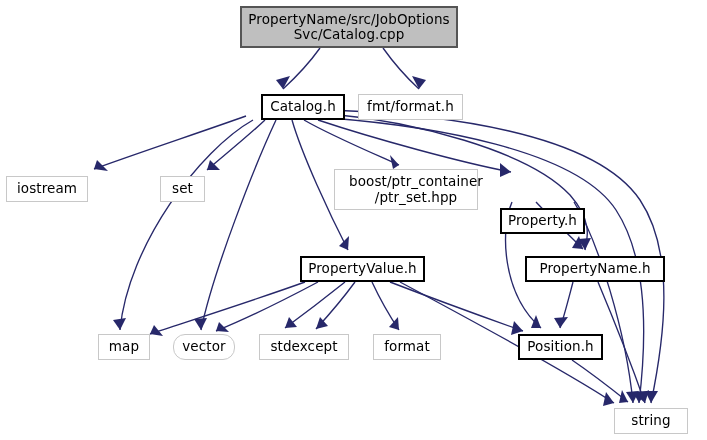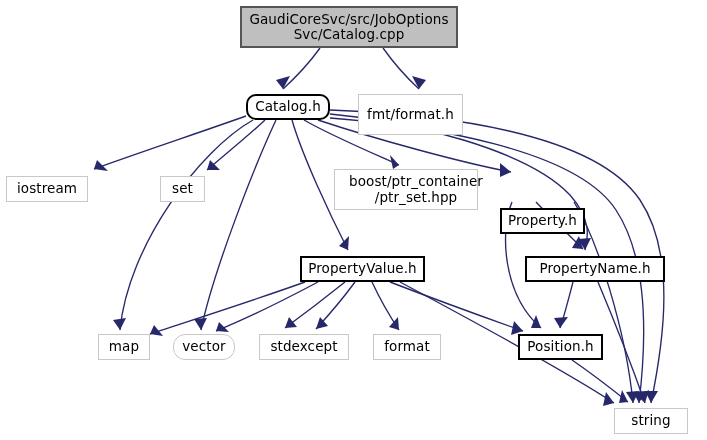--- a/index.html
+++ b/index.html
@@ -87,24 +87,24 @@
       <polygon points="614,403 606,392 603,406" class="edge-head" fill="#27286a"></polygon>
       <path d="M 573,282 C 569,297 564,317 560,328" class="edge-path" stroke="#27286a"></path>
       <polygon points="560,328 568,317 554,318" class="edge-head" fill="#27286a"></polygon>
       <path d="M 598,282 C 611,313 633,369 645,403" class="edge-path" stroke="#27286a"></path>
       <polygon points="645,403 649,390 637,396" class="edge-head" fill="#27286a"></polygon>
       <path d="M 572,360 C 591,373 613,390 628,402" class="edge-path" stroke="#27286a"></path>
       <polygon points="628,402 622,390 619,403" class="edge-head" fill="#27286a"></polygon>
     </svg>
 
   <div id="node-layer">
-      <div class="node root" style="left: 240px; top: 6px; width: 218px; height: 42px;">GaudiCoreSvc/src/JobOptions
+      <div class="node root" style="left: 240px; top: 6px; width: 218px; height: 42px;">PropertyName/src/JobOptions
 Svc/Catalog.cpp</div>
-      <div class="node hdr" style="left: 246px; top: 94px; width: 84px; height: 26px; border-radius: 10px;">Catalog.h</div>
-      <div class="node std" style="left: 358px; top: 94px; width: 105px; height: 41px;">fmt/format.h</div>
+      <div class="node hdr" style="left: 261px; top: 94px; width: 84px; height: 26px;">Catalog.h</div>
+      <div class="node std" style="left: 358px; top: 94px; width: 105px; height: 26px;">fmt/format.h</div>
       <div class="node std" style="left: 6px; top: 176px; width: 82px; height: 26px;">iostream</div>
       <div class="node std" style="left: 160px; top: 176px; width: 45px; height: 26px;">set</div>
       <div class="node std" style="left: 334px; top: 169px; width: 144px; height: 41px; padding-left: 20px;">boost/ptr_container
 /ptr_set.hpp</div>
       <div class="node hdr" style="left: 500px; top: 176px; width: 85px; height: 26px; margin-top: 32px;">Property.h</div>
       <div class="node hdr" style="left: 300px; top: 256px; width: 125px; height: 26px;">PropertyValue.h</div>
       <div class="node hdr" style="left: 525px; top: 256px; width: 140px; height: 26px;">PropertyName.h</div>
       <div class="node std" style="left: 98px; top: 334px; width: 52px; height: 26px;">map</div>
       <div class="node std" style="left: 173px; top: 334px; width: 62px; height: 26px; border-radius: 12px;">vector</div>
       <div class="node std" style="left: 259px; top: 334px; width: 90px; height: 26px;">stdexcept</div>

